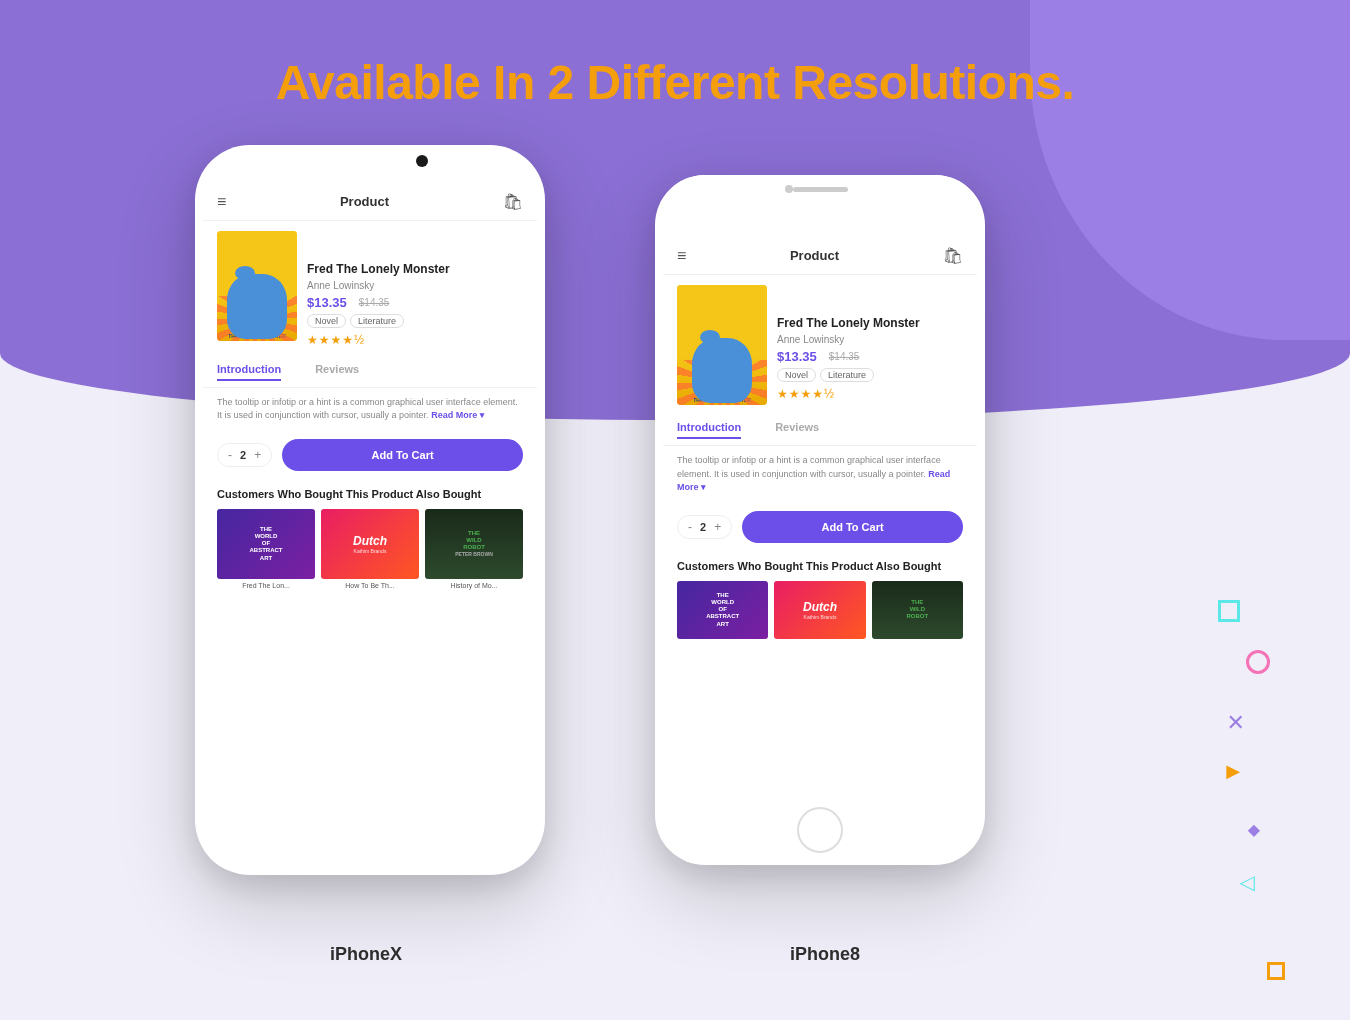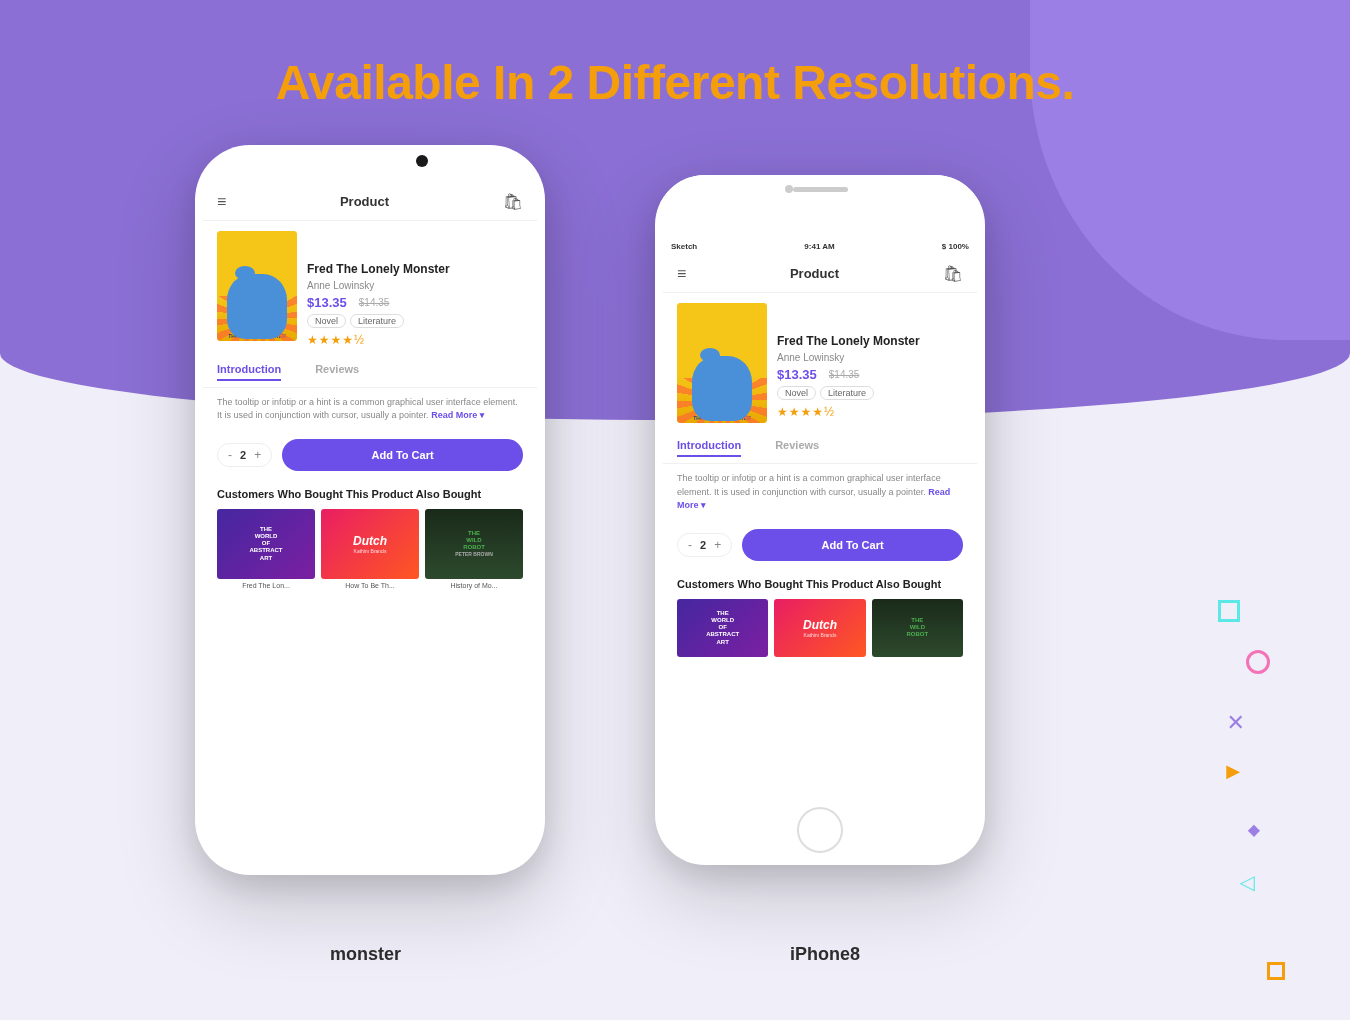--- a/index.html
+++ b/index.html
@@ -614,40 +614,35 @@
             </div>
             <span class="related-book-label">History of Mo...</span>
           </div>
         </div>
       </div>
     </div>
   </div>
 </div>
 
 <div class="phone-label iphonex-label">
-  <span>monster</span>
+  <span>iPhoneX</span>
 </div>
 
 <div class="phone-container iphone8">
   <div class="phone-frame">
 
     <div class="iphone8-top">
       <div class="iphone8-cam"></div>
       <div class="iphone8-speaker"></div>
     </div>
 
     <div class="iphone8-home"></div>
 
     <div class="screen screen-8">
 
-      <div class="status-bar status-bar-8">
-        <span>Sketch</span>
-        <span>9:41 AM</span>
-        <span>$ 100%</span>
-      </div>
 
       <div class="app-nav">
         <span class="nav-menu">≡</span>
         <span class="nav-title">Product</span>
         <span class="nav-cart">🛍</span>
       </div>
 
       <div class="product-section">
         <div class="book-cover book-cover-lg">
           <div class="fred-cover">

